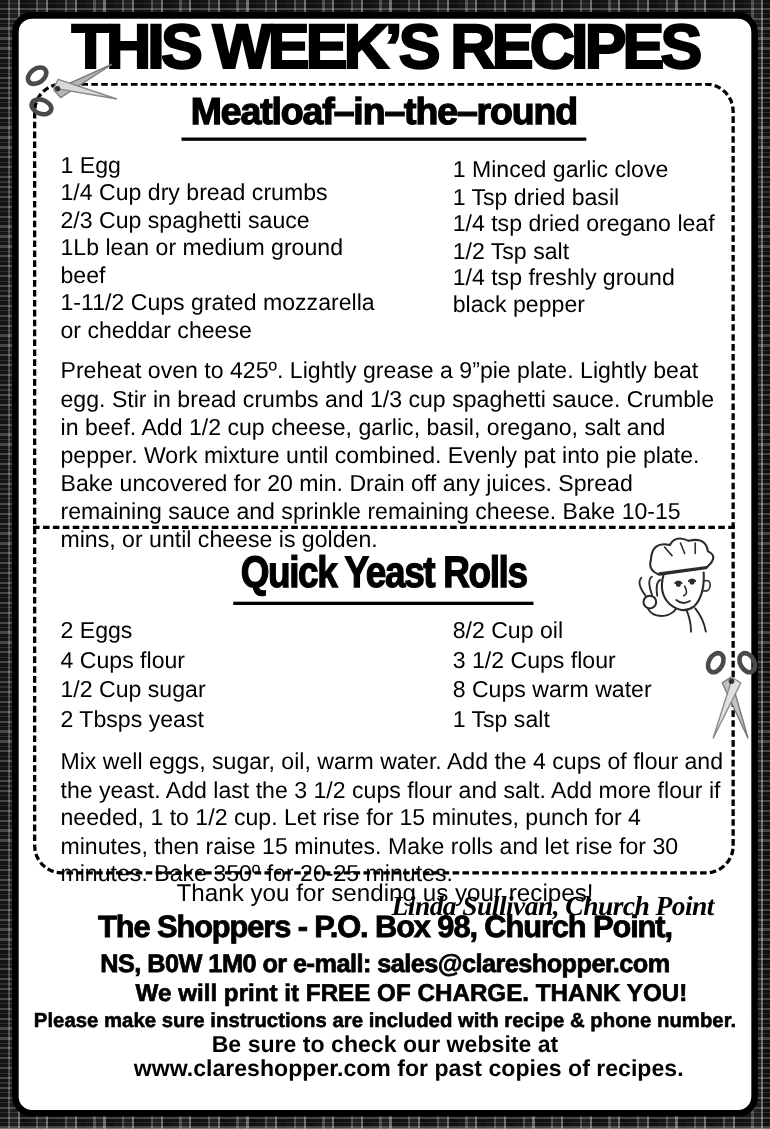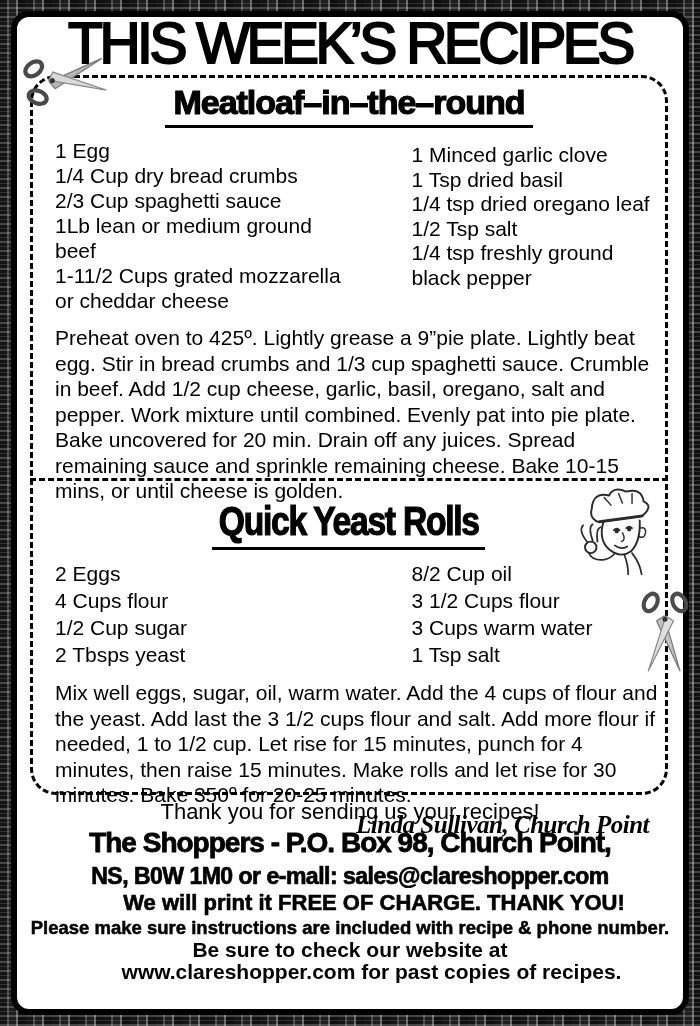--- a/index.html
+++ b/index.html
@@ -5,21 +5,21 @@
   html,body{margin:0;padding:0;background:#888;}
   .page{position:relative;width:700px;height:1026px;overflow:hidden;
     font-family:"Liberation Sans",sans-serif;color:#000;
     background-image:
       repeating-linear-gradient(0deg, rgba(255,255,255,.22) 0 2px, rgba(0,0,0,0) 2px 5px, rgba(255,255,255,.12) 5px 6px, rgba(0,0,0,0) 6px 9px),
       repeating-linear-gradient(90deg, #141414 0 7px, #4d4d4d 7px 9px, #1e1e1e 9px 16px, #6b6b6b 16px 18px, #101010 18px 26px);
   }
   .panel{position:absolute;left:11px;top:11px;right:11px;bottom:11px;
     background:#fff;border:6px solid #000;border-radius:18px;}
   .main-title{position:absolute;top:-6px;left:0;right:0;margin:0;text-align:center;
-    font-size:57px;line-height:64px;font-weight:normal;letter-spacing:-3.5px;
+    font-size:57px;line-height:64px;font-weight:bold;letter-spacing:-3.5px;
     -webkit-text-stroke:2px #000;white-space:nowrap;}
   
   .clip-box{position:absolute;left:13px;top:58px;width:638px;height:720px;
     box-sizing:border-box;border:3px dashed #000;border-radius:26px;}
   .divider{position:absolute;left:-3px;right:-3px;top:400px;border-top:3px dashed #000;}
   h2{margin:0;text-align:center;font-weight:bold;}
   h2 .u{display:inline-block;border-bottom:3px solid #000;padding:0 8px 3px 8px;
     -webkit-text-stroke:1.2px #000;}
   .h-meatloaf{margin-top:5px;font-size:34px;letter-spacing:-1px;}
   .h-yeast{margin-top:18px;font-size:40px;letter-spacing:-1.5px;}
@@ -130,21 +130,21 @@
         <div class="cols">
           <ul class="ing l2">
             <li>2 Eggs</li>
             <li>4 Cups flour</li>
             <li>1/2 Cup sugar</li>
             <li>2 Tbsps yeast</li>
           </ul>
           <ul class="ing r2">
             <li>8/2 Cup oil</li>
             <li>3 1/2 Cups flour</li>
-            <li>3 Cups warm water</li>
+            <li>8 Cups warm water</li>
             <li>1 Tsp salt</li>
           </ul>
         </div>
         <p class="instructions">Mix well eggs, sugar, oil, warm water. Add the 4 cups of flour and the yeast. Add last the 3 1/2 cups flour and salt. Add more flour if needed, 1 to 1/2 cup. Let rise for 15 minutes, punch for 4 minutes, then raise 15 minutes. Make rolls and let rise for 30 minutes. Bake 350º for 20-25 minutes.</p>
         <div class="attribution">Linda Sullivan, Church Point</div>
       </section>
     </div>
 
     <div class="footer">
       <div class="f-thanks">Thank you for sending us your recipes!</div>

